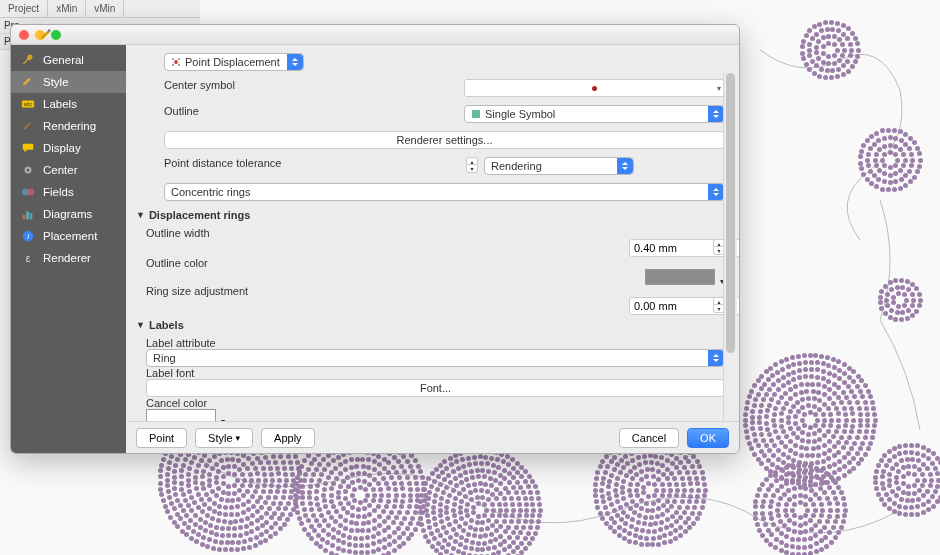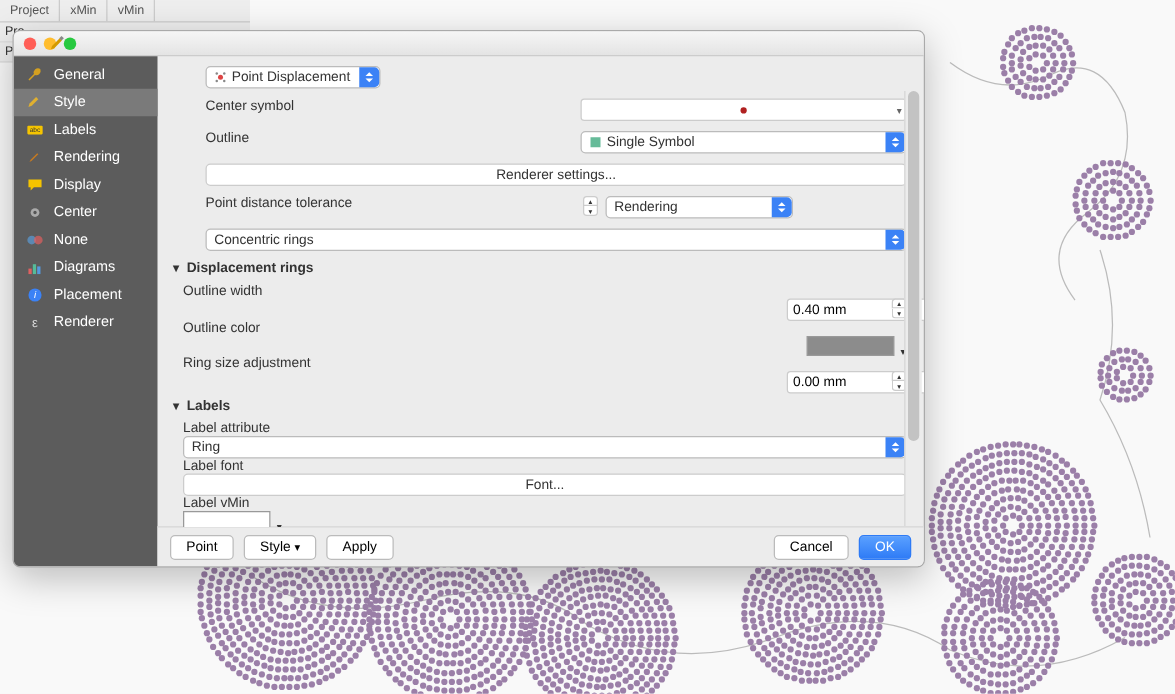--- a/index.html
+++ b/index.html
@@ -2372,21 +2372,21 @@
           </span>
         <span class="lbl">Center</span>
       </div>
       <div class="item">
         <span class="ic">
             <svg class="sicon" viewBox="0 0 16 16">
               <circle cx="5" cy="8" r="4" fill="#5b9bd5" opacity="0.7"></circle>
               <circle cx="11" cy="8" r="4" fill="#e06060" opacity="0.7"></circle>
             </svg>
           </span>
-        <span class="lbl">None</span>
+        <span class="lbl">Fields</span>
       </div>
       <div class="item">
         <span class="ic">
             <svg class="sicon" viewBox="0 0 16 16">
               <rect x="2" y="9" width="3" height="5" fill="#e06060"></rect>
               <rect x="6" y="5" width="3" height="9" fill="#5b9"></rect>
               <rect x="10" y="7" width="3" height="7" fill="#59d"></rect>
             </svg>
           </span>
         <span class="lbl">Diagrams</span>
@@ -2549,21 +2549,21 @@
             </div>
             <div class="rowf">
               <div class="lab" style="width:110px">Label font</div>
               <div class="ctl">
                 <div class="btnwide">
                   <span>Font...</span>
                 </div>
               </div>
             </div>
             <div class="rowf">
-              <div class="lab" style="width:110px">Label vMin</div>
+              <div class="lab" style="width:110px">Cancel color</div>
               <div class="ctl">
                 <span class="colorwell" style="background:#fff"><span class="dd">▾</span></span>
               </div>
             </div>
 
           </div>
         </div>
 
         <div class="scrollbar">
           <div class="thumb"></div>

